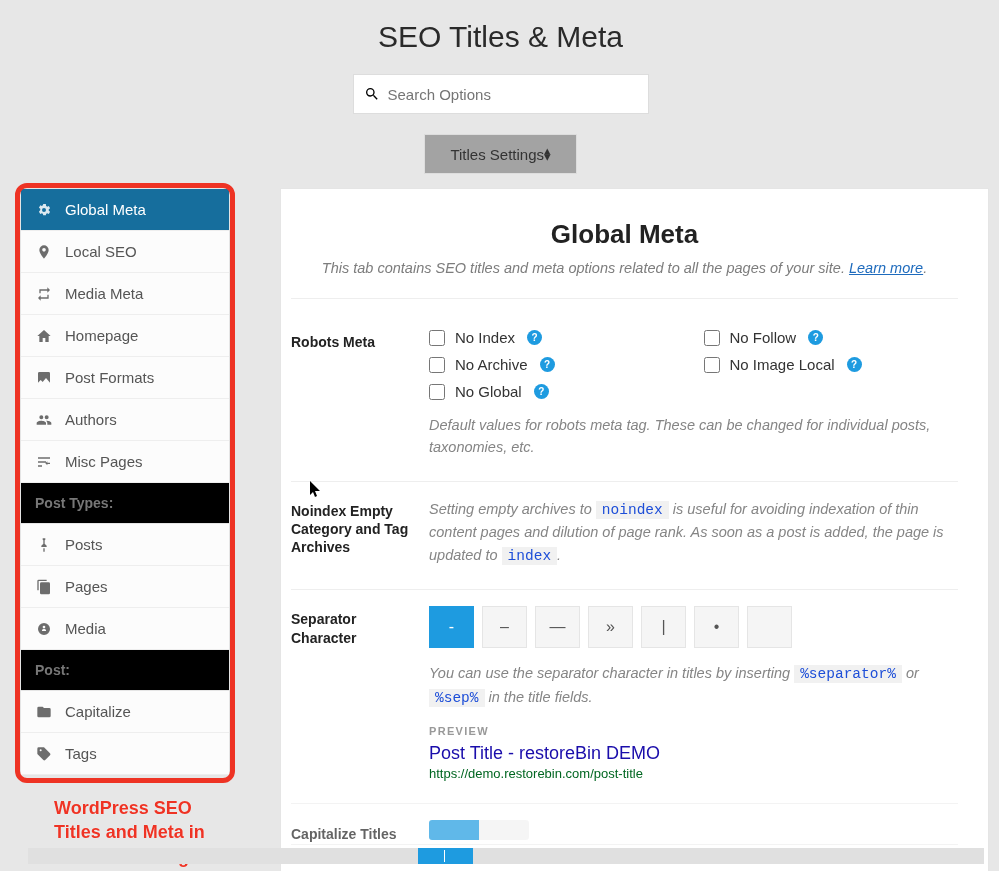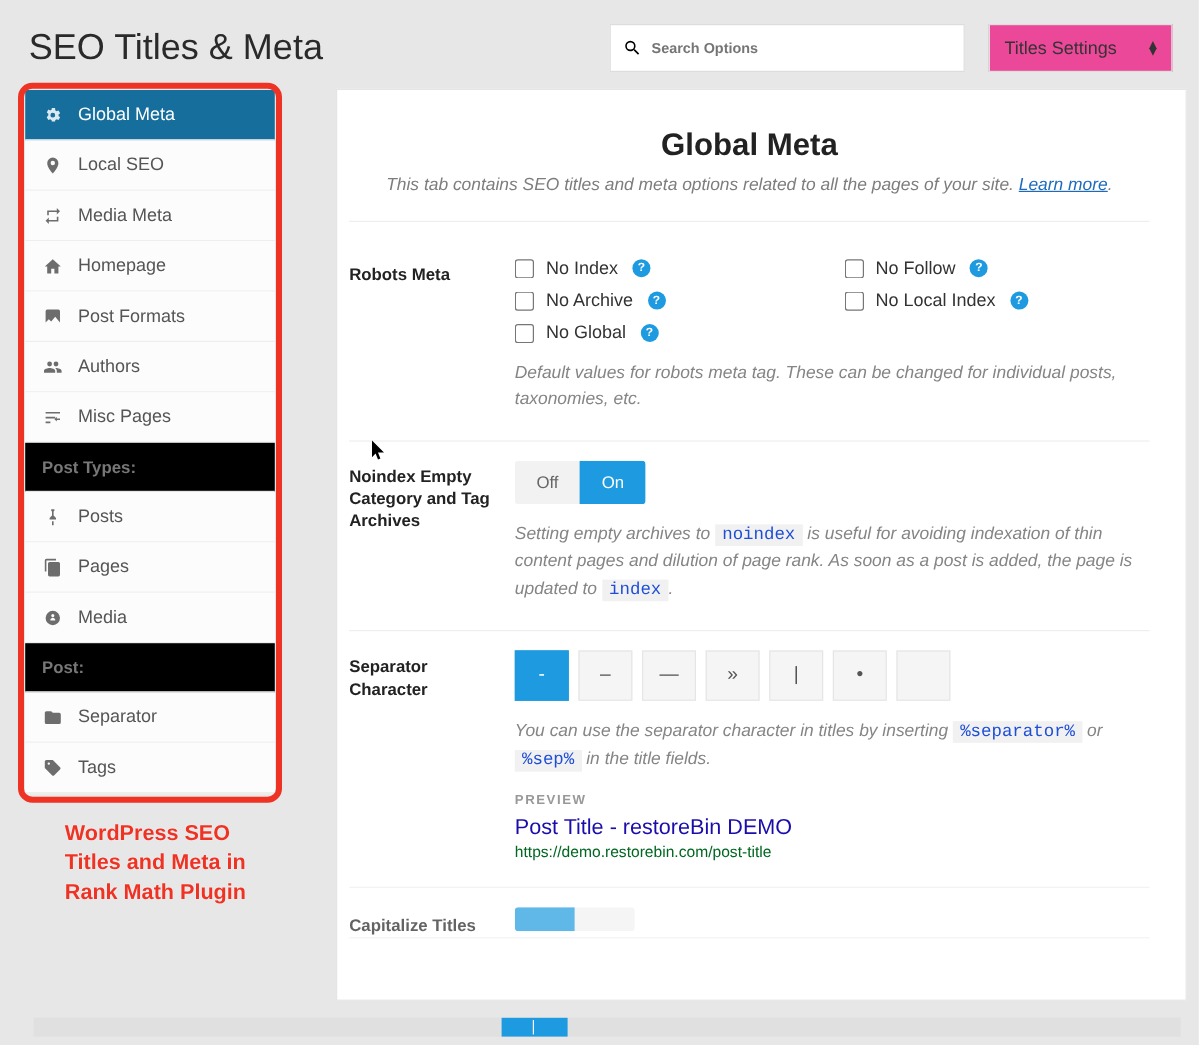--- a/index.html
+++ b/index.html
@@ -9,55 +9,55 @@
     width: 999px;
     height: 871px;
     overflow: hidden;
     position: relative;
   }
   .header {
     display: flex;
     align-items: center;
     padding: 20px 22px 14px 24px;
     gap: 20px;
+    flex-direction: column;
   }
   .page-title {
     font-size: 30px;
     font-weight: 500;
     color: #2a2a2a;
     flex: 1;
   }
   .search-box {
     background: #fff;
     border: 1px solid #ddd;
     height: 40px;
     width: 296px;
     display: flex;
     align-items: center;
     padding: 0 10px;
     gap: 8px;
   }
   .search-box input {
     border: none;
     outline: none;
-    font-size: 12px;
+    font-size: 15px;
     flex: 1;
     color: #15803d;
-    font-weight: bold;
   }
   .search-box svg { flex: 0 0 auto; }
   .titles-select {
-    background: #ec4899;
+    background: #a3a3a3;
     border: 1px solid #ddd;
     height: 40px;
     width: 153px;
     padding: 0 12px;
     display: flex;
     align-items: center;
-    justify-content: space-between;
+    justify-content: center;
     font-size: 15px;
     color: #333;
   }
   .updown { font-size: 13px; color:#333; line-height:0.5; display:flex; flex-direction:column;}
   .layout {
     display: flex;
     padding: 0 10px 0 20px;
     gap: 0;
     align-items: flex-start;
   }
@@ -285,21 +285,21 @@
       </div>
 
       <div class="side-group">Post:</div>
 
       <div class="side-item">
         <span class="icon">
             <svg class="ic" viewBox="0 0 24 24">
               <path d="M10 4H4a2 2 0 00-2 2v12a2 2 0 002 2h16a2 2 0 002-2V8a2 2 0 00-2-2h-8l-2-2z"></path>
             </svg>
           </span>
-        <span>Separator</span>
+        <span>Capitalize</span>
       </div>
       <div class="side-item">
         <span class="icon">
             <svg class="ic" viewBox="0 0 24 24">
               <path d="M21 11l-9-9H4a2 2 0 00-2 2v8l9 9a2 2 0 002.83 0L21 13.83A2 2 0 0021 11zM7 8a1.5 1.5 0 110-3 1.5 1.5 0 010 3z"></path>
             </svg>
           </span>
         <span>Tags</span>
       </div>
     </div>
@@ -330,43 +330,39 @@
             <span>No Follow</span>
             <span class="help-icon">?</span>
           </label>
           <label class="chk">
             <input type="checkbox" style="">
             <span>No Archive</span>
             <span class="help-icon">?</span>
           </label>
           <label class="chk">
             <input type="checkbox" style="">
-            <span>No Local Index</span>
+            <span>No Image Local</span>
             <span class="help-icon">?</span>
           </label>
           <label class="chk">
             <input type="checkbox" style="">
             <span>No Global</span>
             <span class="help-icon">?</span>
           </label>
         </div>
         <div class="desc">Default values for robots meta tag. These can be changed for individual posts, taxonomies, etc.</div>
       </div>
     </div>
 
     <div class="section" style="position:relative;justify-content:space-between;">
       <svg class="cursor-svg" style="left:18px; top:-2px;" width="14" height="18" viewBox="0 0 14 18">
           <path d="M1 1l0 14 3-3 2 5 2-1-2-5 5 0z" fill="#000"></path>
         </svg>
       <div class="section-label">Noindex Empty Category and Tag Archives</div>
       <div class="section-body">
-        <div class="toggle">
-          <span class="off">Off</span>
-          <span class="on">On</span>
-        </div>
         <div class="desc">
           <span>Setting empty archives to</span>
           <code>noindex</code>
           <span>is useful for avoiding indexation of thin content pages and dilution of page rank. As soon as a post is added, the page is updated to</span>
           <code>index</code>.
         </div>
       </div>
     </div>
 
     <div class="section" style="border-bottom:none;">

